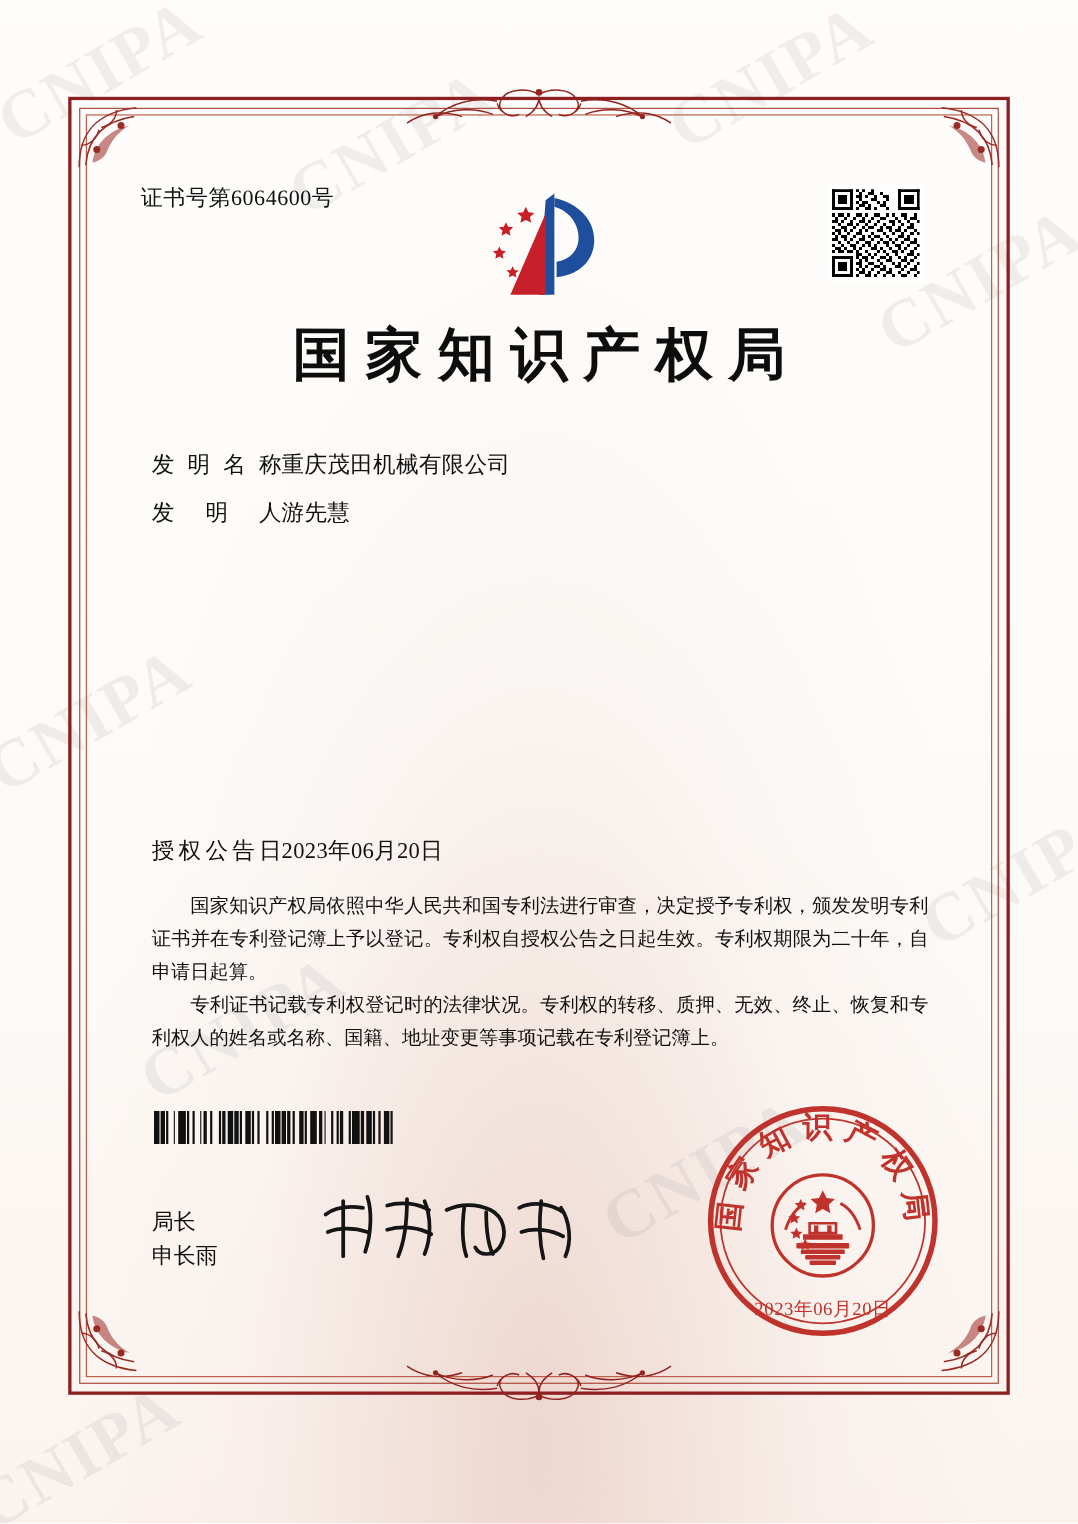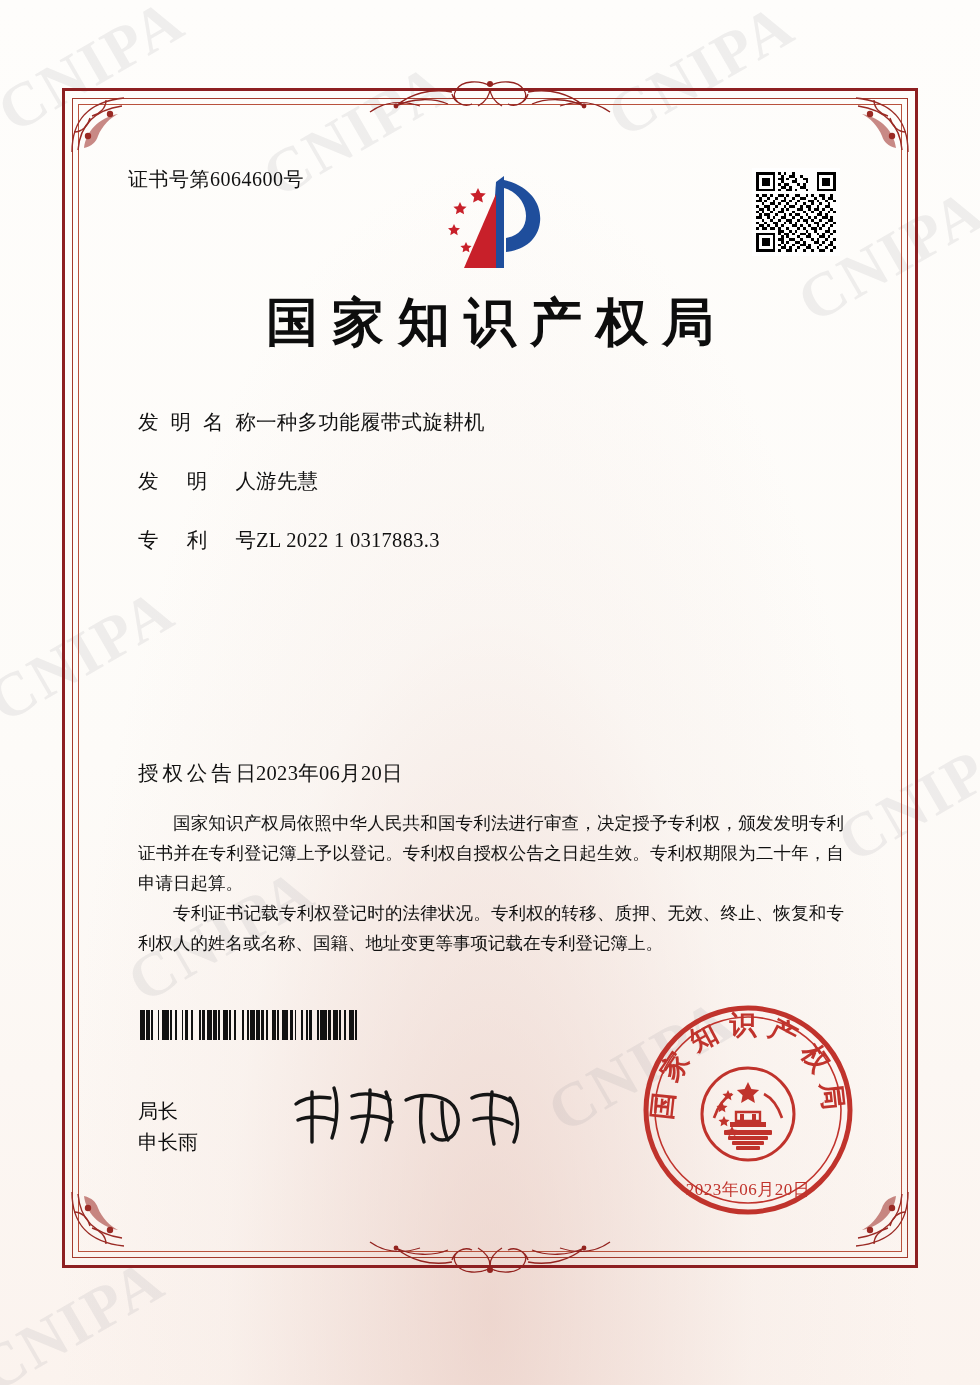--- a/index.html
+++ b/index.html
@@ -136,21 +136,21 @@
     letter-spacing: 0px;
   }
   .field .lbl.spread {
     text-align: justify;
     text-align-last: justify;
     width: 118px;
   }
   .field .val { letter-spacing: 0.3px; }
 
   #f-name   { top: 408px; }
-  #f-inv    { top: 467px; font-family: Liberation Serif, serif; }
+  #f-inv    { top: 452px; font-family: Liberation Serif, serif; }
   #f-pat    { top: 526px; }
   #f-appdate{ top: 585px; }
   #f-owner  { top: 644px; }
   #f-addr   { top: 702px; }
   #f-grant  { top: 759px; }
   #f-pubno  { position:absolute; left: 490px; top: 759px; font-size: 20.5px; white-space: nowrap; }
 
   
   .para {
     position: absolute;
@@ -560,27 +560,24 @@
         <path d="M48 30 l2 4.2 4.6.5 -3.4 3.1 .9 4.5 -4.1-2.3 -4.1 2.3 .9-4.5 -3.4-3.1 4.6-.5z"></path>
         <path d="M42 52 l1.8 3.8 4.2.5 -3.1 2.8 .8 4.1 -3.7-2.1 -3.7 2.1 .8-4.1 -3.1-2.8 4.2-.5z"></path>
         <path d="M54 70 l1.7 3.5 3.9.4 -2.9 2.6 .7 3.8 -3.4-1.9 -3.4 1.9 .7-3.8 -2.9-2.6 3.9-.4z"></path>
       </g>
     </svg>
   </div>
 
   <div id="main-title">国家知识产权局</div>
 
   <div class="field" id="f-name">
-    <span class="lbl spread">发明名称</span><span class="val">一种多功能履带式旋耕机</span>
+    <span class="lbl spread">发明名称</span><span class="val">重庆茂田机械有限公司</span>
   </div>
   <div class="field" id="f-inv">
     <span class="lbl spread">发明人</span><span class="val">游先慧</span>
-  </div>
-  <div class="field" id="f-pat">
-    <span class="lbl spread">专利号</span><span class="val">ZL 2022 1 0317883.3</span>
   </div>
   <div class="field" id="f-grant">
     <span class="lbl spread">授权公告日</span><span class="val">2023年06月20日</span>
   </div>
 
   <div class="para" id="para2">专利证书记载专利权登记时的法律状况。专利权的转移、质押、无效、终止、恢复和专利权人的姓名或名称、国籍、地址变更等事项记载在专利登记簿上。</div>
   <div class="para" id="para1">国家知识产权局依照中华人民共和国专利法进行审查，决定授予专利权，颁发发明专利证书并在专利登记簿上予以登记。专利权自授权公告之日起生效。专利权期限为二十年，自申请日起算。</div>
 
   <div id="barcode">
       <i style="width:4.800000000000001px;background:#111"></i>

